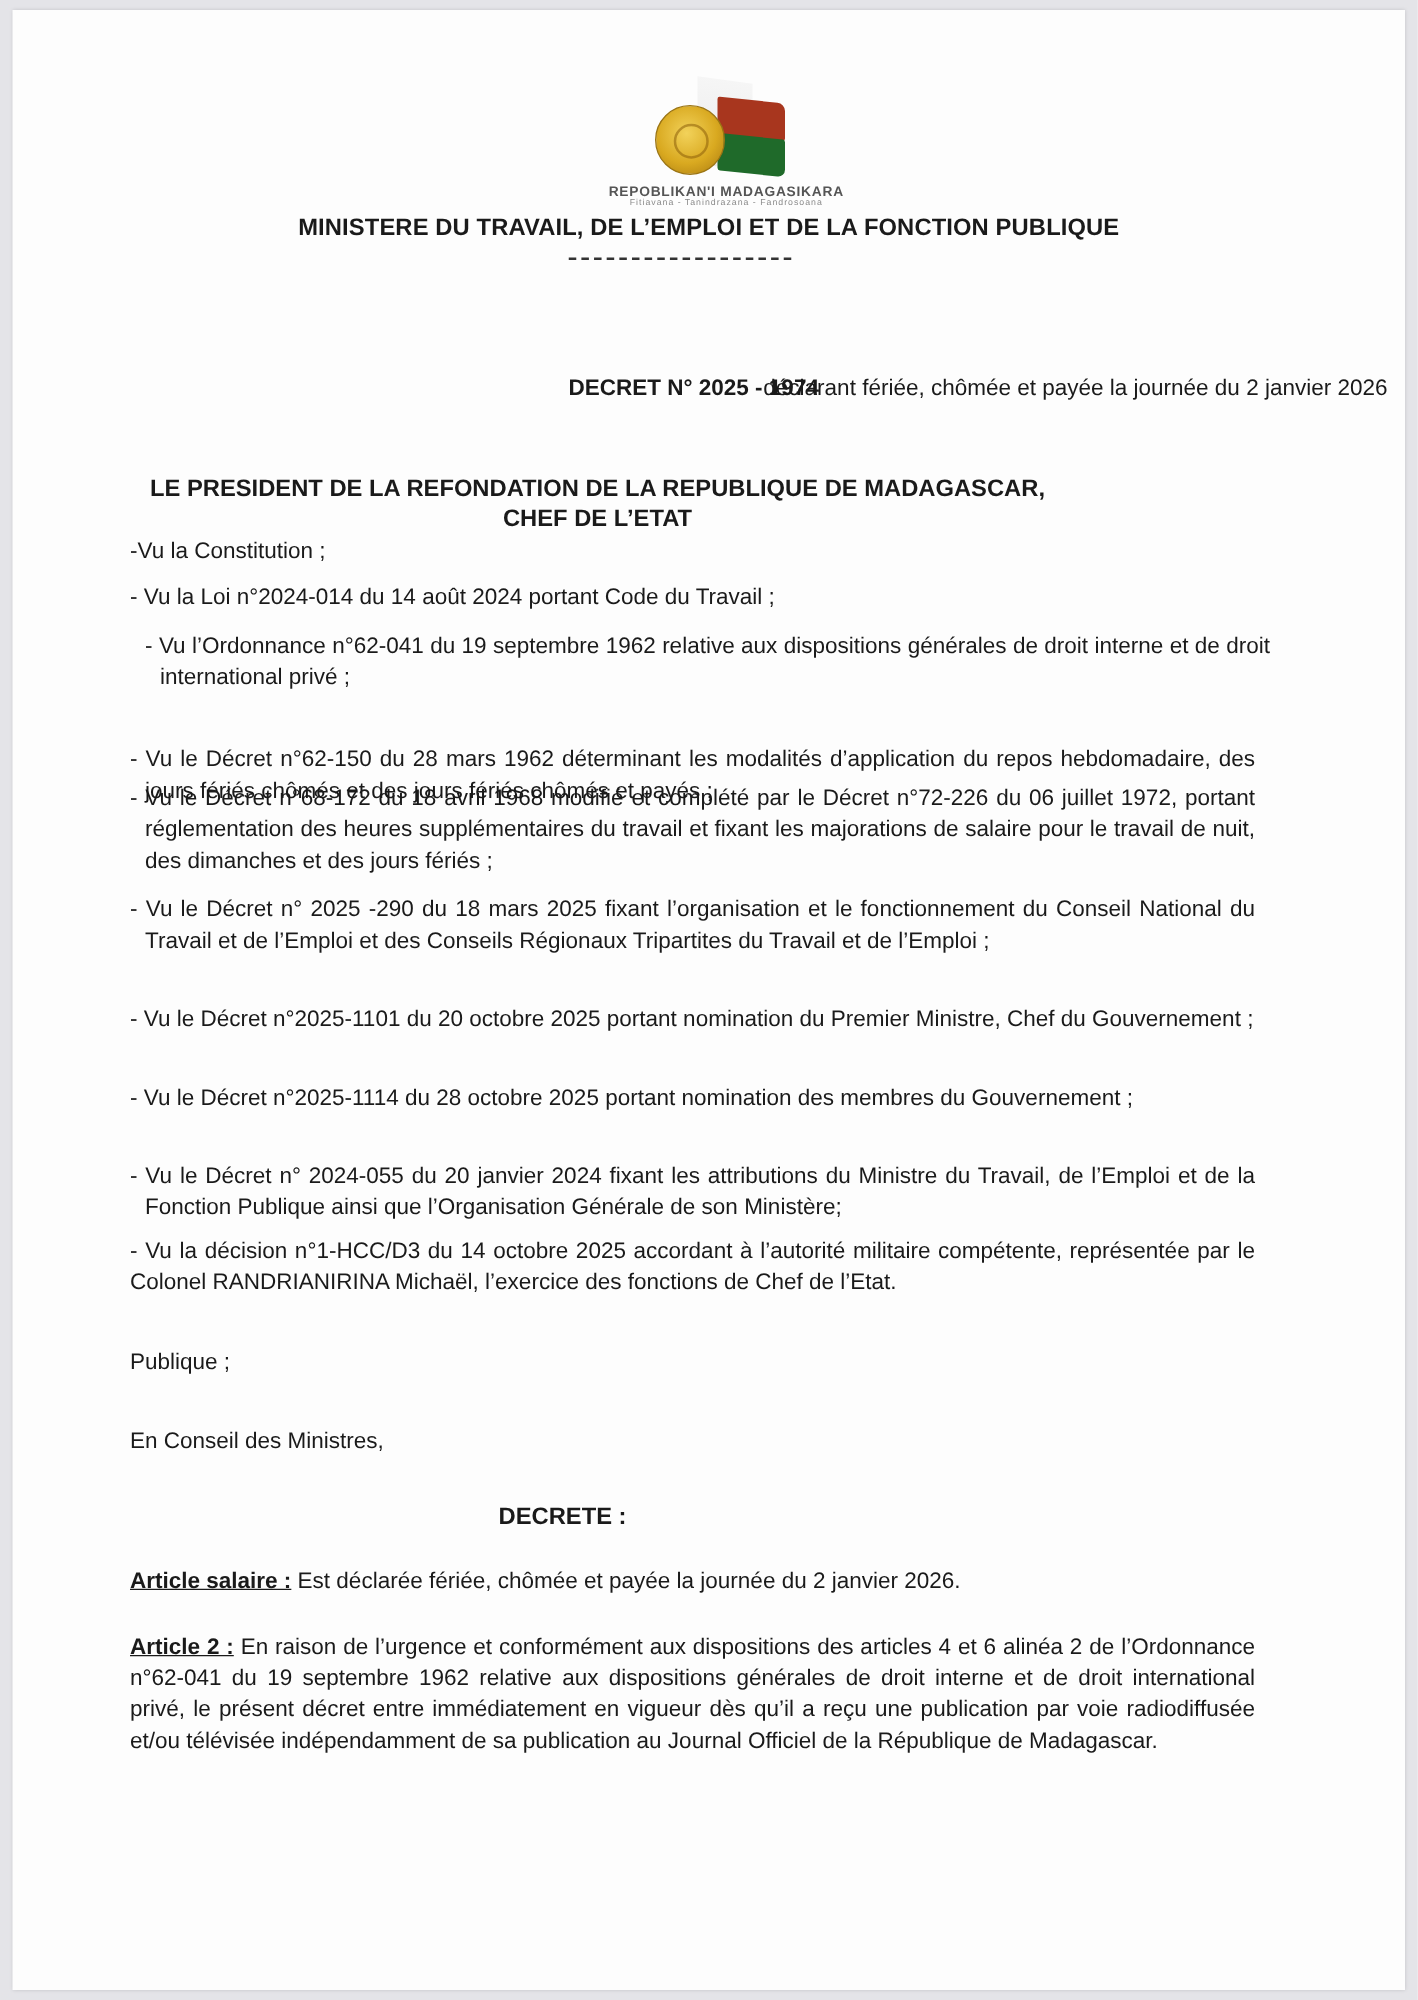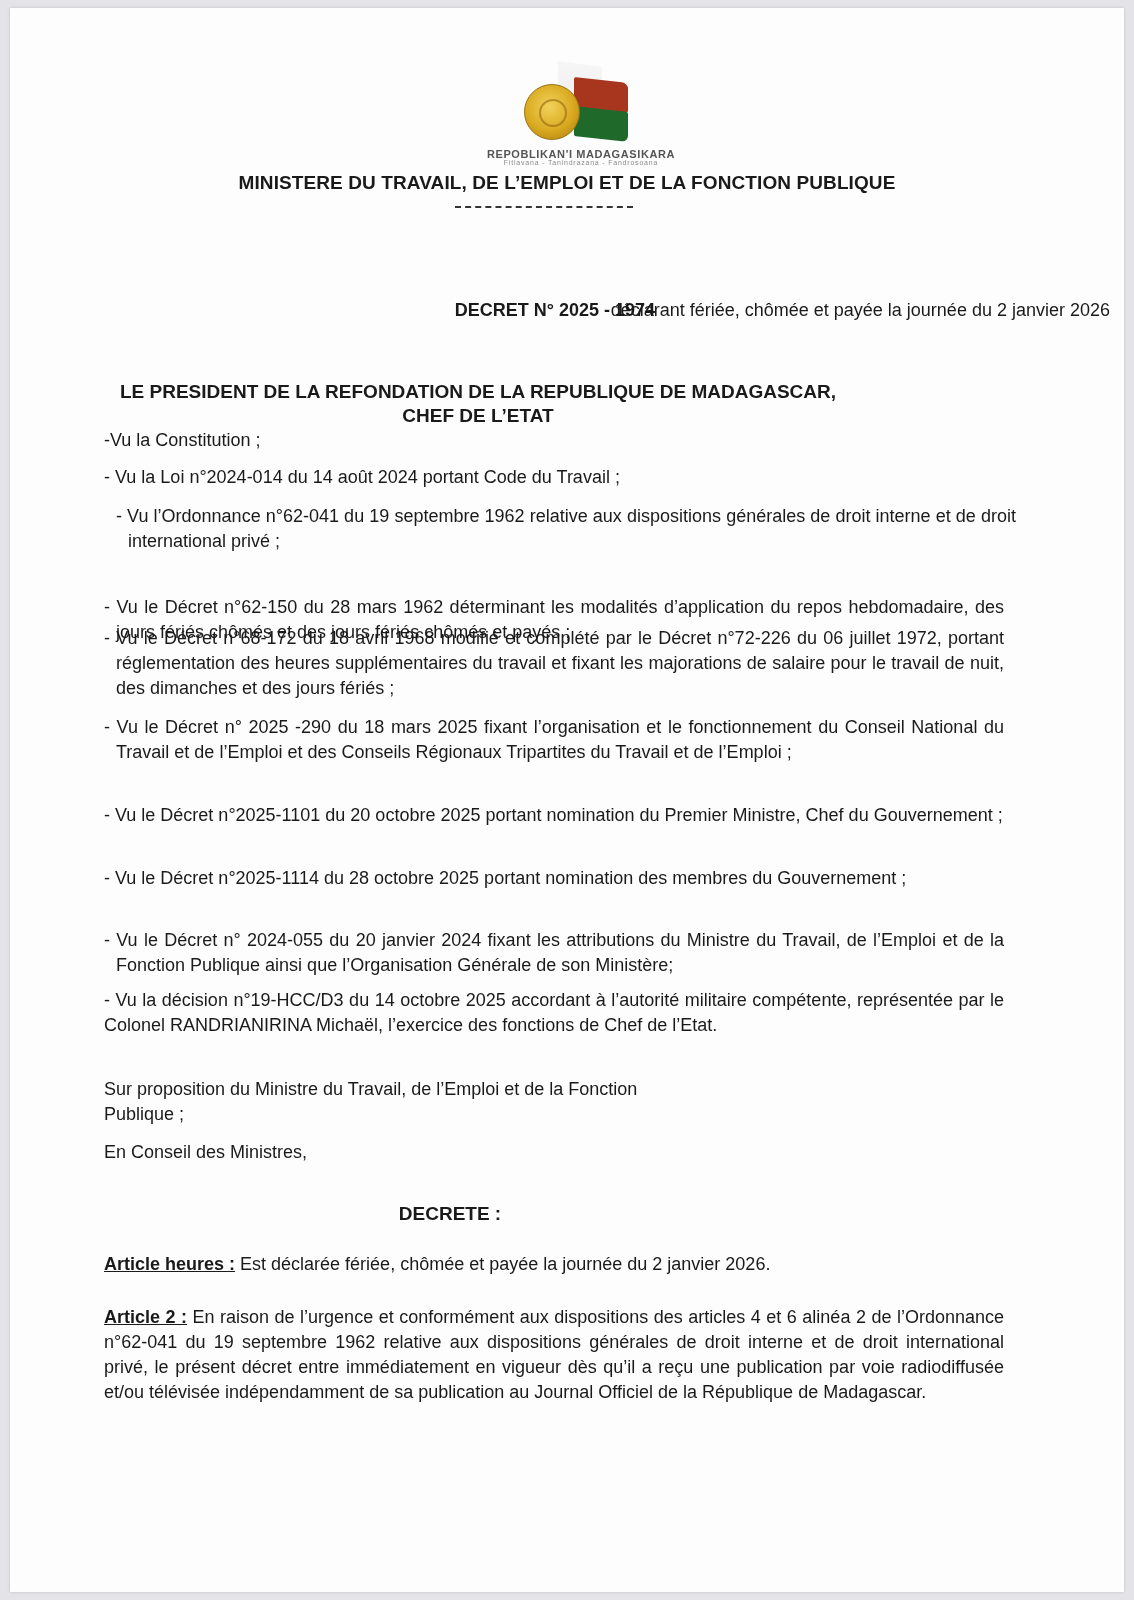--- a/index.html
+++ b/index.html
@@ -199,30 +199,29 @@
 
 <div class="vu-item" style="top:428px; text-indent:0; padding-left:0;">-Vu la Constitution ;</div>
 <div class="vu-item" style="top:465px;">- Vu la Loi n°2024-014 du 14 août 2024 portant Code du Travail ;</div>
 <div class="vu-item" style="top:504px;margin-left:12px;">- Vu l’Ordonnance n°62-041 du 19 septembre 1962 relative aux dispositions générales de droit interne et de droit international privé ;</div>
 <div class="vu-item" style="top:566px;margin-top:29px;">- Vu le Décret n°62-150 du 28 mars 1962 déterminant les modalités d’application du repos hebdomadaire, des jours fériés chômés et des jours fériés chômés et payés ;</div>
 <div class="vu-item" style="top:626px;">- Vu le Décret n°68-172 du 18 avril 1968 modifié et complété par le Décret n°72-226 du 06 juillet 1972, portant réglementation des heures supplémentaires du travail et fixant les majorations de salaire pour le travail de nuit, des dimanches et des jours fériés ;</div>
 <div class="vu-item" style="top:715px;">- Vu le Décret n° 2025 -290 du 18 mars 2025 fixant l’organisation et le fonctionnement du Conseil National du Travail et de l’Emploi et des Conseils Régionaux Tripartites du Travail et de l’Emploi ;</div>
 <div class="vu-item" style="top:803px;">- Vu le Décret n°2025-1101 du 20 octobre 2025 portant nomination du Premier Ministre, Chef du Gouvernement ;</div>
 <div class="vu-item" style="top:866px;">- Vu le Décret n°2025-1114 du 28 octobre 2025 portant nomination des membres du Gouvernement ;</div>
 <div class="vu-item" style="top:928px;">- Vu le Décret n° 2024-055 du 20 janvier 2024 fixant les attributions du Ministre du Travail, de l’Emploi et de la Fonction Publique ainsi que l’Organisation Générale de son Ministère;</div>
-<div class="vu-item" style="top:988px; text-indent:0; padding-left:0;">- Vu la décision n°19-HCC/D3 du 14 octobre 2025 accordant à l’autorité militaire compétente, représentée par le Colonel RANDRIANIRINA Michaël, l’exercice des fonctions de Chef de l’Etat.</div>
+<div class="vu-item" style="top:988px; text-indent:0; padding-left:0;">- Vu la décision n°1-HCC/D3 du 14 octobre 2025 accordant à l’autorité militaire compétente, représentée par le Colonel RANDRIANIRINA Michaël, l’exercice des fonctions de Chef de l’Etat.</div>
 
 <div class="body-text" style="top:1077px;">
-  <div>Sur proposition du Ministre du Travail,  de l’Emploi et de la Fonction</div>
   <div>Publique ;</div>
 </div>
 
 <div class="body-text" style="top:1140px;">En Conseil des Ministres,</div>
 
 <div class="decrete">DECRETE :</div>
 
 <div class="article" style="top:1252px;">
-  <span class="article-label">Article heures :</span><span> Est déclarée fériée, chômée et payée la journée du 2 janvier 2026.</span>
+  <span class="article-label">Article salaire :</span><span> Est déclarée fériée, chômée et payée la journée du 2 janvier 2026.</span>
 </div>
 
 <div class="article" style="top:1305px;">
   <span class="article-label">Article 2 :</span><span> En raison de l’urgence et conformément aux dispositions des articles 4 et 6 alinéa 2 de l’Ordonnance n°62-041 du 19 septembre 1962 relative aux dispositions générales de droit interne et de droit international privé, le présent décret entre immédiatement en vigueur dès qu’il a reçu une publication par voie radiodiffusée et/ou télévisée indépendamment de sa publication au Journal Officiel de la République de Madagascar.</span>
 </div>
 
 </body></html>

